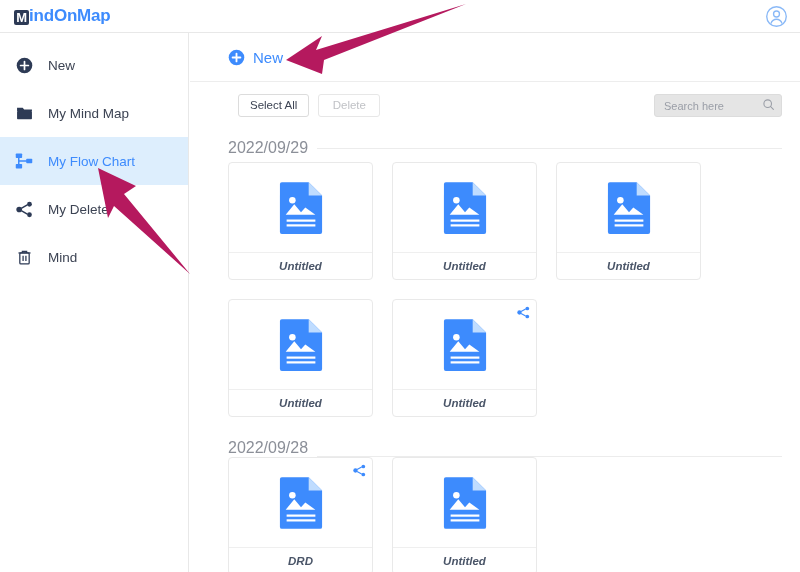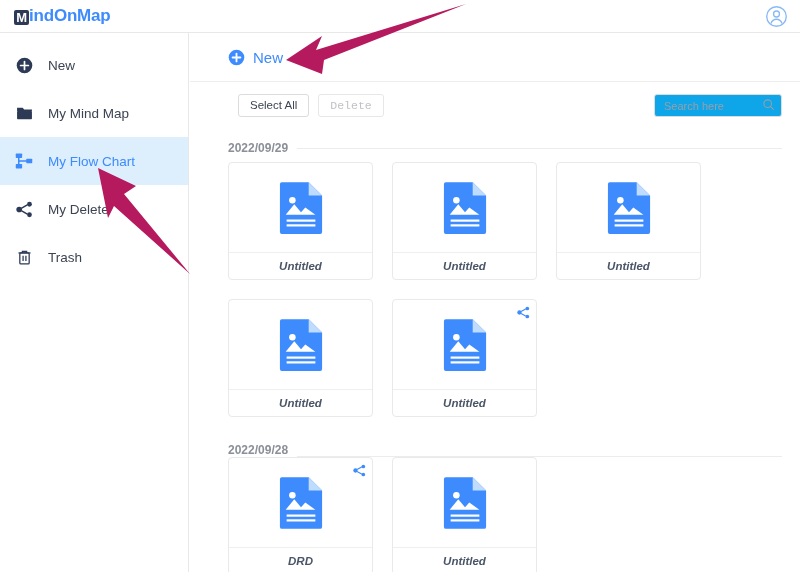--- a/index.html
+++ b/index.html
@@ -97,30 +97,30 @@
     font-size: 11.5px;
     border: 1px solid #dcdcdc;
     border-radius: 3px;
     background: #ffffff;
     color: #3c4353;
     font-family: "Liberation Sans", sans-serif;
     line-height: 21px;
     cursor: pointer;
     margin-right: 9px;
   }
-  .btn.disabled { color: #c0c2c6; border-color: #e7e7e7; cursor: default; font-family: Liberation Mono, monospace; }
+  .btn.disabled { color: #c0c2c6; border-color: #e7e7e7; cursor: default; }
 
   .search {
     position: absolute; right: 18px; top: 12px;
     width: 128px; height: 23px;
     border: 1px solid #dcdcdc;
     border-radius: 3px;
     display: flex; align-items: center;
     padding: 0 6px 0 9px;
-    background: #0ea5e9;
+    background: #e5e5e5;
   }
   .search input {
     border: none; outline: none;
     flex: 1 1 auto;
     font-size: 11px;
     color: #3c4353;
     font-family: "Liberation Sans", sans-serif;
     background: transparent;
     width: 10px;
   }
@@ -132,22 +132,22 @@
     width: 610px; height: 443px;
     overflow: hidden;
     padding: 0 18px 0 38px;
   }
   .datehead {
     display: flex; align-items: center;
     height: 28px;
     margin-top: 5px;
   }
   .datehead .dtext {
-    font-size: 12px; color: #8b8f98;
-    margin-right: 9px; white-space: nowrap; font-weight: bold;
+    font-size: 16px; color: #8b8f98;
+    margin-right: 9px; white-space: nowrap;
   }
   .datehead .dline {
     flex: 1 1 auto; height: 1px; background: #ececec;
   }
 
   .grid {
     display: flex; flex-wrap: wrap;
     gap: 19px;
   }
   .card {
@@ -251,21 +251,21 @@
 
     <div class="nav-item">
       <span class="nav-ico">
         <svg viewBox="0 0 24 24" width="17" height="17" fill="none" stroke="#2d3a55" stroke-width="1.8">
           <path d="M3.5 5.6h17"></path>
             <path d="M9 5.6V3.4h6v2.2"></path>
           <rect x="5.4" y="5.6" width="13.2" height="15.4" rx="1.4"></rect>
           <path d="M10 9.6v7.4M14 9.6v7.4"></path>
         </svg>
       </span>
-      <span>Trash</span>
+      <span>Mind</span>
     </div>
   </div>
 
   <div class="main">
 
     <div class="newbar">
       <span class="new-plus">
         <svg viewBox="0 0 24 24" width="17" height="17">
             <circle cx="12" cy="12" r="11" fill="#3d8bfd"></circle>
             <path d="M12 6.5v11M6.5 12h11" stroke="#fff" stroke-width="2.6" stroke-linecap="round"></path>

